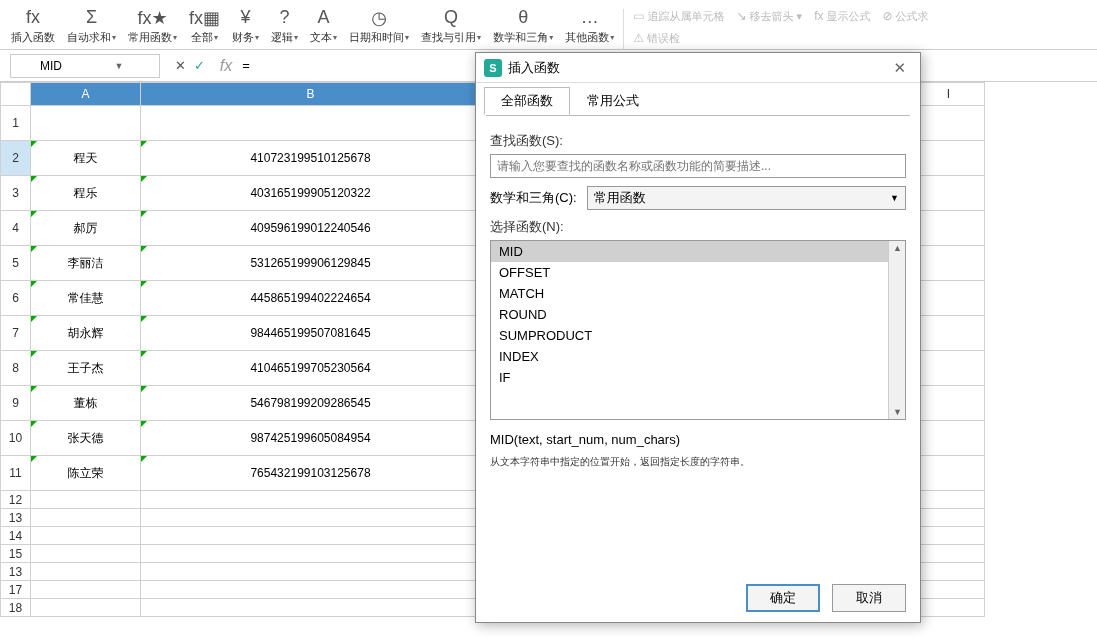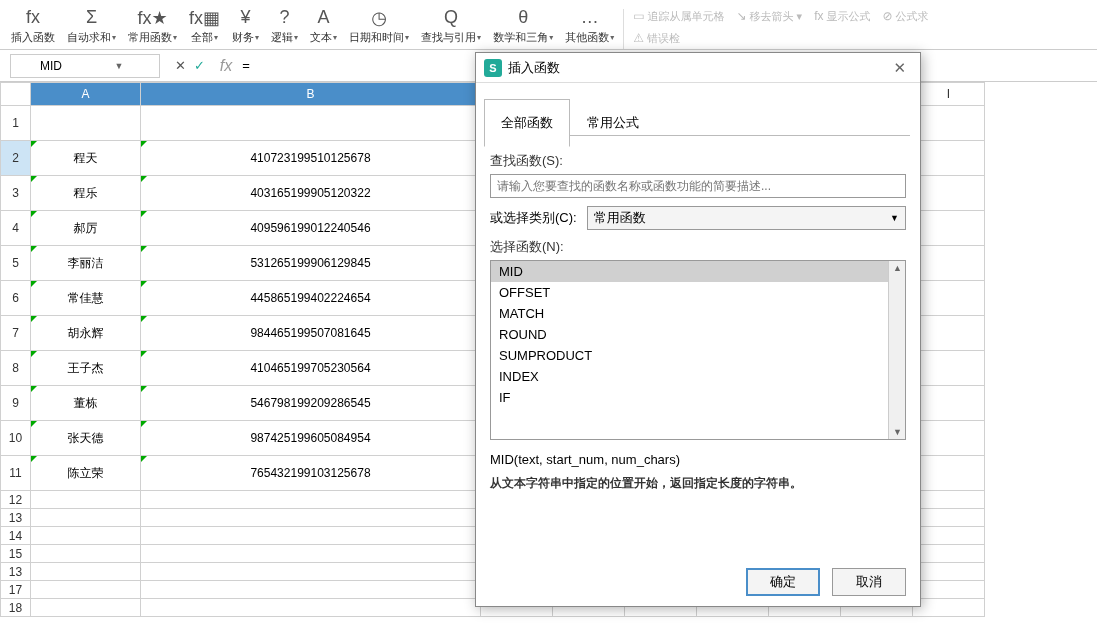--- a/index.html
+++ b/index.html
@@ -42,33 +42,33 @@
 .col-other { width: 72px; }
 .col-a { width: 110px; }
 .active-border { outline: 2px solid #4a8ec9; outline-offset: -1px; }
 
 
 .dialog { position: absolute; left: 475px; top: 52px; width: 446px; background: #fff; border: 1px solid #888; box-shadow: 2px 2px 12px rgba(0,0,0,0.3); }
 .dialog-title { height: 30px; display: flex; align-items: center; padding: 0 8px; border-bottom: 1px solid #ddd; font-size: 13px; }
 .dialog-title-icon { width: 18px; height: 18px; background: #2a9; border-radius: 3px; margin-right: 6px; display: flex; align-items: center; justify-content: center; color: #fff; font-size: 11px; font-weight: bold; }
 .dialog-close { margin-left: auto; cursor: pointer; font-size: 15px; color: #666; padding: 0 6px; }
 .tabs { display: flex; padding: 4px 8px 0; }
-.tab { padding: 14px 16px; font-size: 13px; cursor: pointer; border: 1px solid transparent; border-bottom: none; position: relative; top: 12px; }
+.tab { padding: 4px 16px; font-size: 13px; cursor: pointer; border: 1px solid transparent; border-bottom: none; position: relative; top: 0; }
 .tab.active { background: #fff; border: 1px solid #bbb; border-bottom: 1px solid #fff; }
 .tab-underline { height: 1px; background: #bbb; margin: 0 10px; }
 .dialog-body { padding: 10px 14px; font-size: 13px; }
 .field-label { display: block; font-size: 13px; color: #333; margin: 6px 0 4px; }
 .search-inp { width: 100%; height: 24px; border: 1px solid #999; padding: 0 6px; font-size: 12px; }
 .row-line { display: flex; align-items: center; gap: 10px; margin: 8px 0; }
 .select-box { flex: 1; height: 24px; border: 1px solid #999; display: flex; align-items: center; padding: 0 6px; justify-content: space-between; font-size: 13px; background: #f4f4f4; }
 .func-list { border: 1px solid #999; height: 180px; overflow-y: auto; font-size: 13px; }
 .func-item { padding: 3px 8px; cursor: pointer; }
 .func-item.selected { background: #d0d0d0; }
 .sig { font-weight: normal; margin: 12px 0 8px; }
-.desc { font-size: 12px; color: #333; margin-bottom: 56px; font-weight: bold; }
+.desc { font-size: 10px; color: #333; margin-bottom: 95px; }
 .dialog-btns { display: flex; justify-content: flex-end; gap: 12px; padding: 10px 14px; }
 .btn { width: 74px; height: 28px; border: 1px solid #999; background: #f4f4f4; font-size: 13px; cursor: pointer; }
 .btn.primary { border: 2px solid #4a8ec9; }
 
 
 .list-scroll { position: relative; }
 .list-scroll::after { content: ''; position: absolute; right: 0; top: 0; width: 16px; height: 100%; background: #f0f0f0; border-left: 1px solid #ccc; }
 .scroll-thumb-up { position: absolute; right: 3px; top: 2px; font-size: 9px; color: #666; z-index: 2; }
 .scroll-thumb-down { position: absolute; right: 3px; bottom: 2px; font-size: 9px; color: #666; z-index: 2; }
 </style>
@@ -455,21 +455,21 @@
   </div>
   <div class="tabs">
     <div class="tab active">全部函数</div>
     <div class="tab">常用公式</div>
   </div>
   <div class="tab-underline"></div>
   <div class="dialog-body">
     <label class="field-label">查找函数(S):</label>
     <input class="search-inp" placeholder="请输入您要查找的函数名称或函数功能的简要描述..." style="">
     <div class="row-line">
-      <span>或选择类别(C):</span>
+      <span>数学和三角(C):</span>
       <div class="select-box">
         <span>常用函数</span>
         <span style="font-size:9px">▼</span>
       </div>
     </div>
     <label class="field-label">选择函数(N):</label>
     <div class="func-list list-scroll" id="func-list">
       <span class="scroll-thumb-up">▲</span>
       <span class="scroll-thumb-down">▼</span>
     <div class="func-item selected">MID</div>

